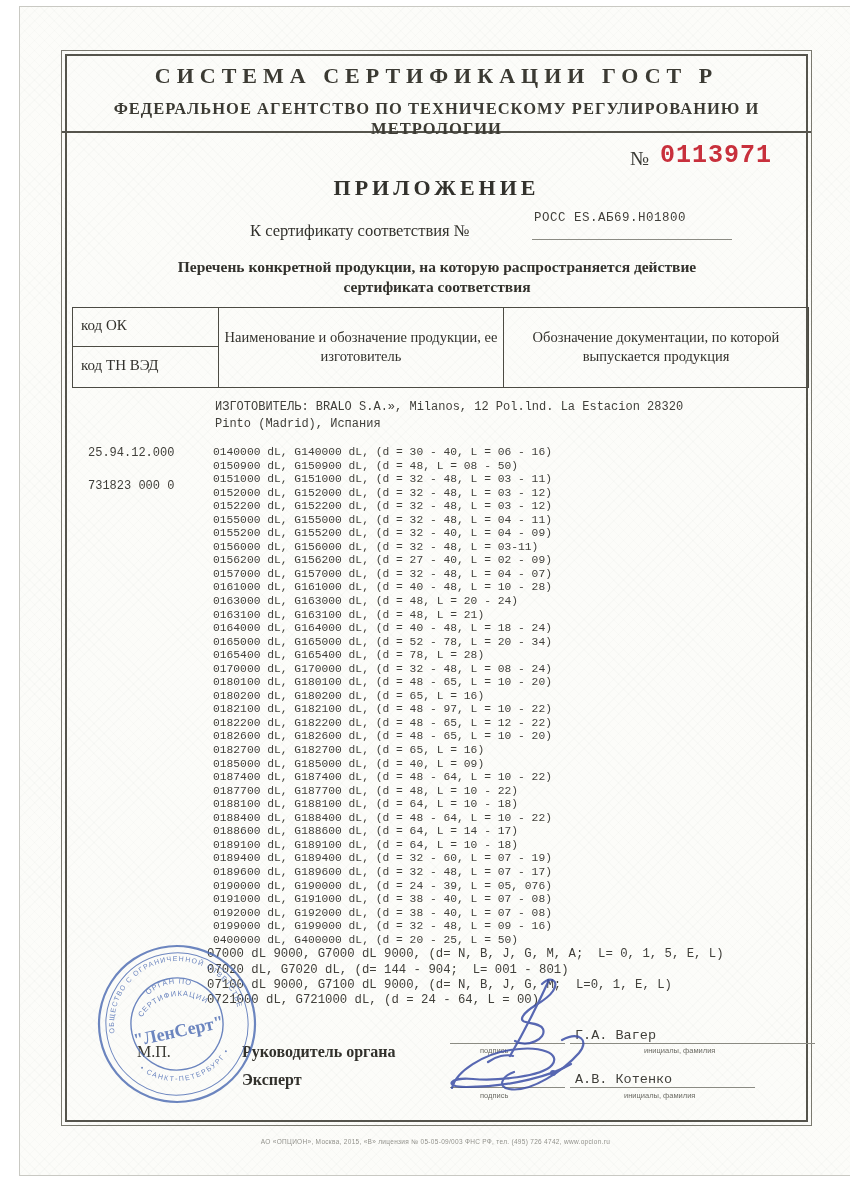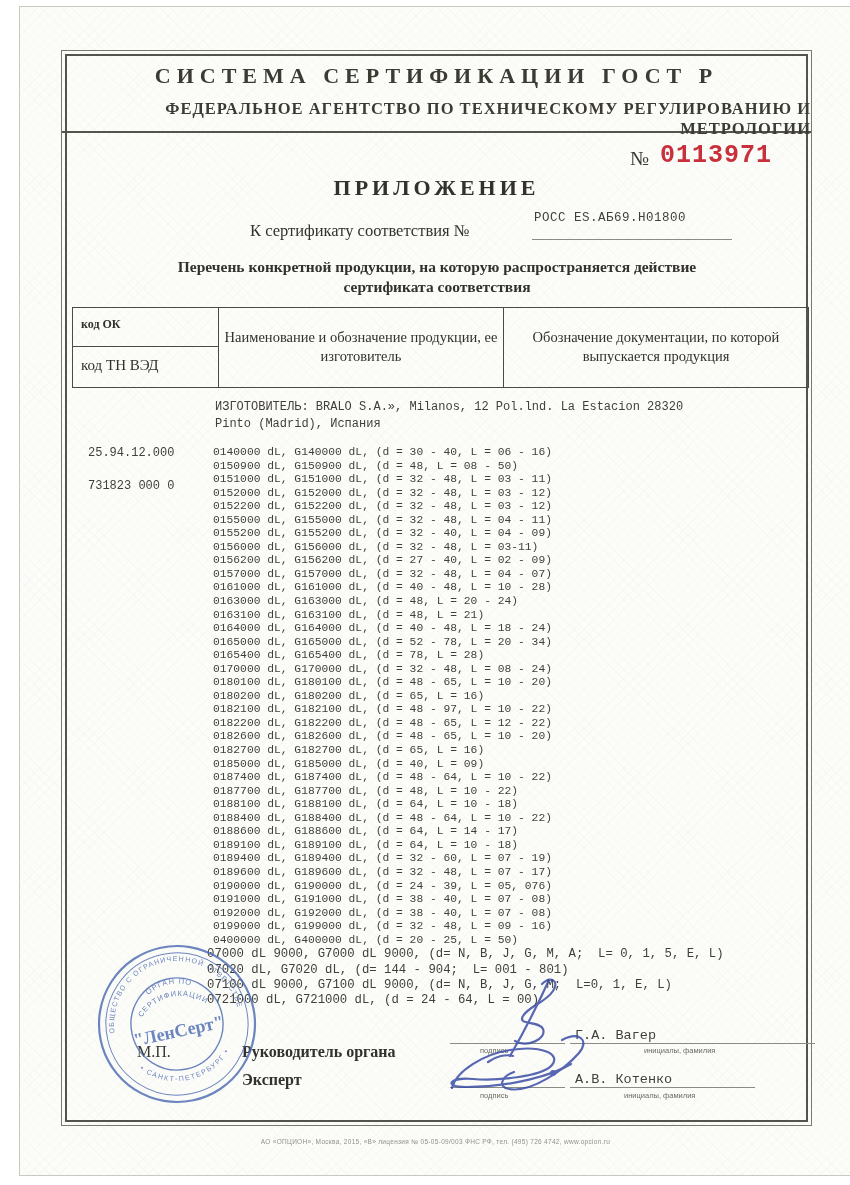--- a/index.html
+++ b/index.html
@@ -9,41 +9,41 @@
          background:#fcfcf9;border:1px solid #c9c9c3;
          background-image:
            repeating-linear-gradient(45deg, rgba(130,150,140,.030) 0 1px, transparent 1px 7px),
            repeating-linear-gradient(-45deg, rgba(130,150,140,.030) 0 1px, transparent 1px 7px); margin-left: 8px;}
   .frame{position:absolute;left:41px;top:43px;width:749px;height:1074px;
          border:1px solid #7a796f;}
   .frame-inner{position:absolute;inset:3px;border:2px solid #55544c;}
   .hdr-band{position:absolute;left:0;top:0;width:100%;height:80px;border-bottom:2px solid #55544c;}
   .hdr-title{position:absolute;left:0;top:12px;width:100%;text-align:center;
              font-size:22px;font-weight:bold;letter-spacing:6px;color:#3b3a33;}
-  .hdr-sub{position:absolute;left:0;top:48px;width:100%;text-align:right;
+  .hdr-sub{position:absolute;left:0;top:48px;width:100%;text-align:center;
            font-size:16.5px;font-weight:bold;letter-spacing:1px;color:#3b3a33;}
   .no-label{position:absolute;left:568px;top:96px;font-size:20px;color:#3a3a35;}
   .no-red{position:absolute;left:598px;top:90px;font-family:"Liberation Mono", monospace;
           font-size:25px;font-weight:bold;letter-spacing:1px;color:#c8303c;}
   .doc-title{position:absolute;left:0;top:124px;width:100%;text-align:center;
              font-size:22px;font-weight:bold;letter-spacing:4px;color:#32312c;}
   .cert-label{position:absolute;left:188px;top:170px;font-size:16.5px;color:#32312c;}
   .cert-underline{position:absolute;left:470px;top:168px;width:200px;height:20px;
                   border-bottom:1px solid #8b8b83;}
   .cert-number{position:absolute;left:472px;top:160px;font-family:"Liberation Mono", monospace;
                font-size:12.5px;color:#45443f;letter-spacing:.5px;}
   .purpose{position:absolute;left:95px;top:206px;width:560px;text-align:center;
            font-size:15.5px;font-weight:bold;line-height:20px;color:#32312c;}
   
   .spec-table{position:absolute;left:10px;top:256px;width:735px;height:79px;
               border:1px solid #4c4b43;}
   .col-div1{position:absolute;left:145px;top:0;width:0;height:100%;border-left:1px solid #4c4b43;}
   .col-div2{position:absolute;left:430px;top:0;width:0;height:100%;border-left:1px solid #4c4b43;}
   .row-div{position:absolute;left:0;top:38px;width:145px;height:0;border-top:1px solid #4c4b43;}
-  .cell-ok{position:absolute;left:8px;top:9px;font-size:12px;color:#32312c;font-weight:bold;}
+  .cell-ok{position:absolute;left:8px;top:9px;font-size:15px;color:#32312c;}
   .cell-tnved{position:absolute;left:8px;top:49px;font-size:15px;color:#32312c;}
   .cell-c2{position:absolute;left:146px;top:20px;width:284px;text-align:center;
            font-size:14.5px;line-height:19px;color:#32312c;}
   .cell-c3{position:absolute;left:431px;top:20px;width:304px;text-align:center;
            font-size:14.5px;line-height:19px;color:#32312c;}
   
   .mono{font-family:"Liberation Mono", monospace;color:#403f3a;}
   .manufacturer{position:absolute;left:153px;top:348px;font-size:12px;line-height:17px;}
   .code-ok{position:absolute;left:26px;top:395px;font-size:12px;}
   .code-tnved{position:absolute;left:26px;top:428px;font-size:12px;}

